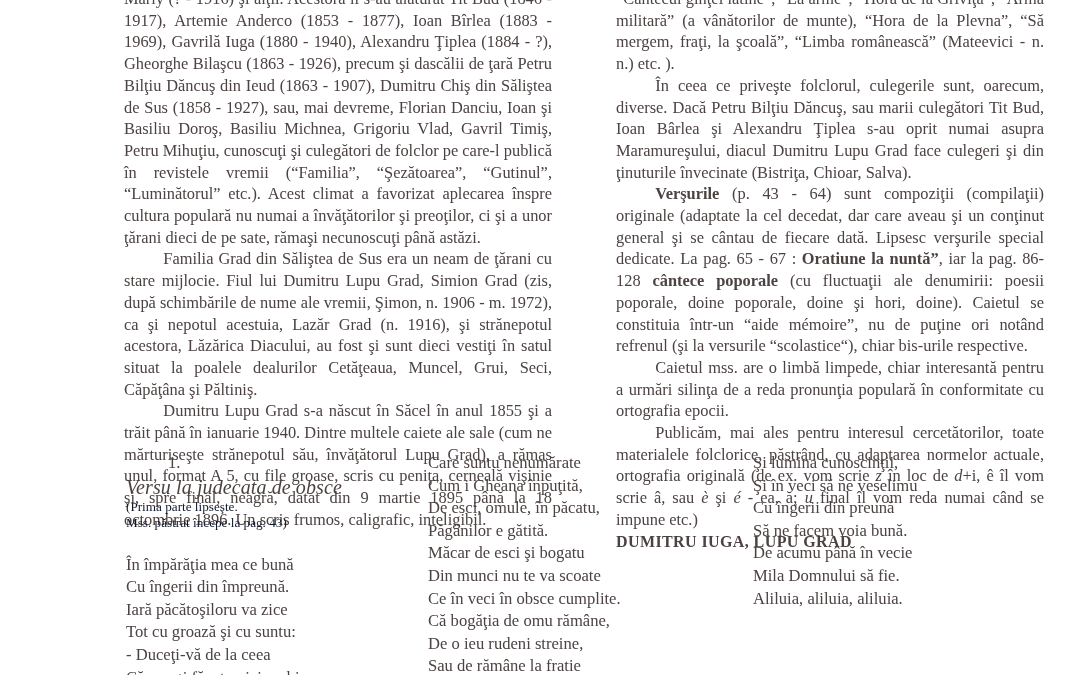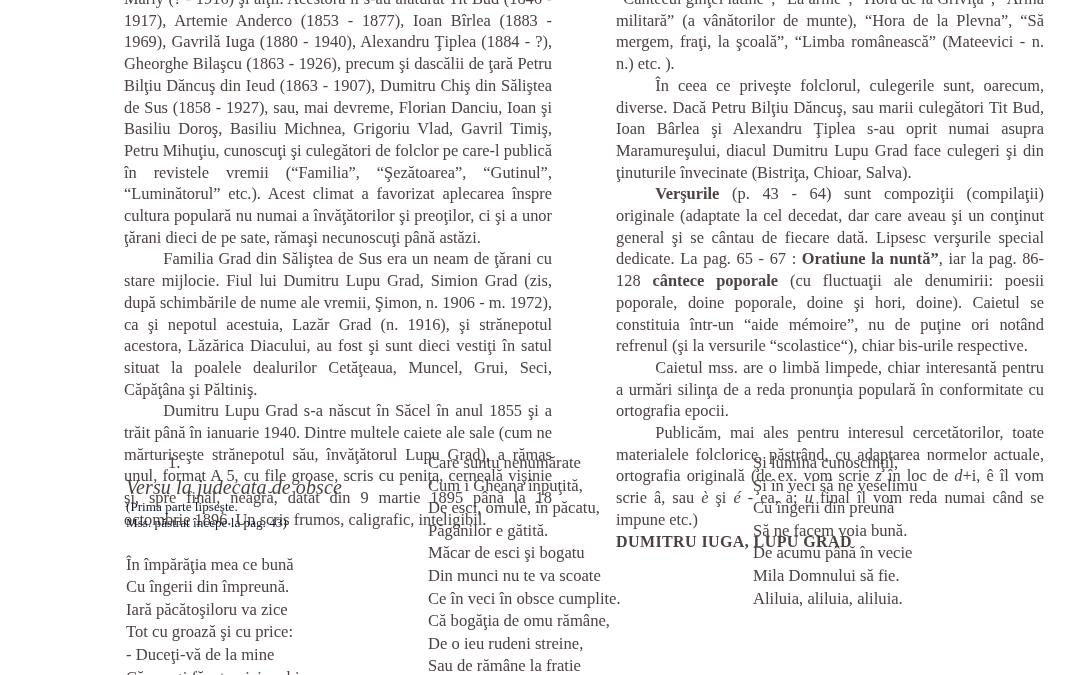--- a/index.html
+++ b/index.html
@@ -156,22 +156,22 @@
     <div class="poem-col c1">
       <p class="poem-number left-num">1.</p>
       <p class="poem-title">Versu la judecata de obsce</p>
       <p class="poem-note">(Prima parte lipseşte.</p>
       <p class="poem-note">Mss. păstrat începe la pag. 43)</p>
       <div class="stanza-break"></div>
       <ul class="poem-lines">
           <li>În împărăţia mea ce bună</li>
           <li>Cu îngerii din împreună.</li>
           <li>Iară păcătoşiloru va zice</li>
-          <li>Tot cu groază şi cu price:</li>
-          <li>- Duceţi-vă de la mine</li>
+          <li>Tot cu groază şi cu suntu:</li>
+          <li>- Duceţi-vă de la ceea</li>
           <li>Că nu-aţi făcutu nici un bine,</li>
         </ul>
     </div>
 
     <div class="poem-col c2">
       <ul class="poem-lines">
           <li>Care suntu nenumărate</li>
           <li>Cum i Gheana înpuţită,</li>
           <li>De esci, omule, în păcatu,</li>
           <li>Păgânilor e gătită.</li>

